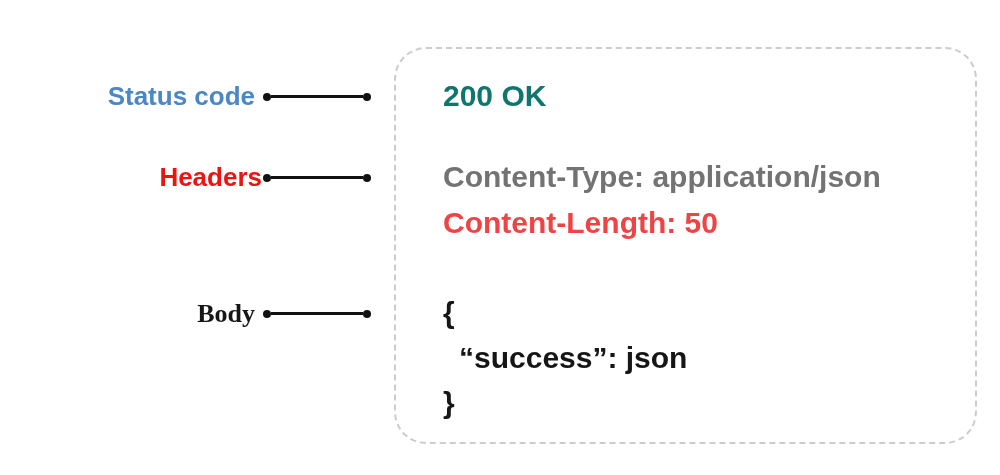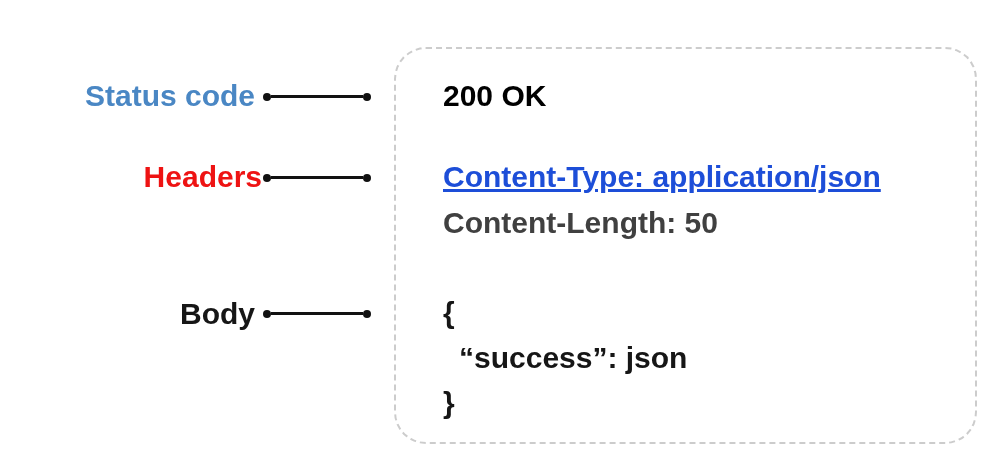--- a/index.html
+++ b/index.html
@@ -25,21 +25,21 @@
     box-sizing: border-box;
     border: 2px dashed #cccccc;
     border-radius: 32px;
     background: transparent;
   }
   .label {
     position: absolute;
     left: 0;
     width: 255px;
     text-align: right;
-    font-size: 30px;
+    font-size: 26px;
     line-height: 44px;
     white-space: nowrap;
   }
   .label-status  { top: 74px;  }
   .label-headers { top: 155px; }
   .label-body    { top: 292px; }
   .connector {
     position: absolute;
     left: 263px;
     width: 108px;
@@ -80,45 +80,45 @@
 <body>
 
 <div class="canvas">
 
   <div class="response-box"></div>
 
   <div class="label label-status" style="color: rgb(74, 135, 196);">Status code</div>
 
   <div class="label label-headers" style="color: rgb(238, 19, 19); padding-left: 7px;">Headers</div>
 
-  <div class="label label-body" style="color: rgb(22, 22, 22);">Body</div>
+  <div class="label label-body" style="color: rgb(22, 22, 22); font-family: Liberation Serif, serif;">Body</div>
 
   <div class="connector connector-status">
     <span class="dot"></span>
     <span class="line"></span>
     <span class="dot"></span>
   </div>
 
   <div class="connector connector-headers">
     <span class="dot"></span>
     <span class="line"></span>
     <span class="dot"></span>
   </div>
 
   <div class="connector connector-body">
     <span class="dot"></span>
     <span class="line"></span>
     <span class="dot"></span>
   </div>
 
-  <div class="content status-line" style="color: #000000;">200 OK</div>
+  <div class="content status-line" style="color: #0f766e;">200 OK</div>
 
-  <div class="content header-line1" style="color: #1d4ed8; text-decoration: underline;">Content-Type: application/json</div>
+  <div class="content header-line1" style="color: #737373;">Content-Type: application/json</div>
 
-  <div class="content header-line2" style="color: #404040;">Content-Length: 50</div>
+  <div class="content header-line2" style="color: #ef4444;">Content-Length: 50</div>
 
   <div class="content body-line1" style="color: rgb(22, 22, 22);">{</div>
 
   <div class="content body-line2" style="color: rgb(22, 22, 22);">“success”: json</div>
 
   <div class="content body-line3" style="color: rgb(22, 22, 22);">}</div>
 
 </div>
 
 </body></html>

